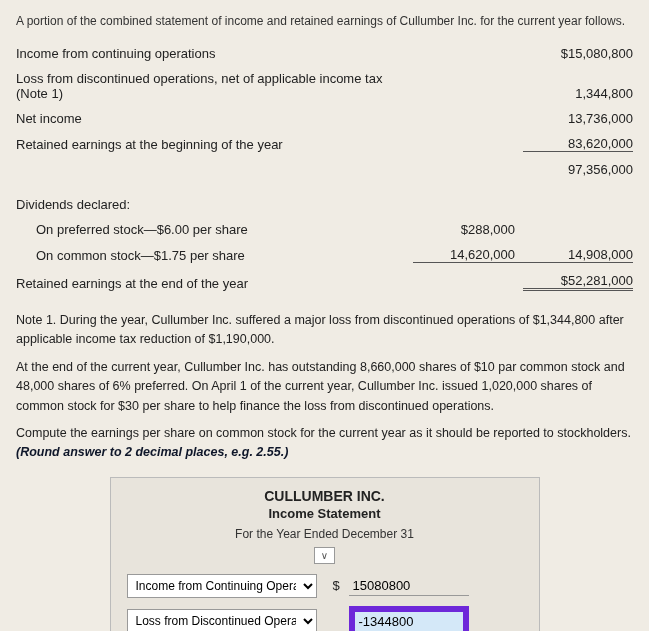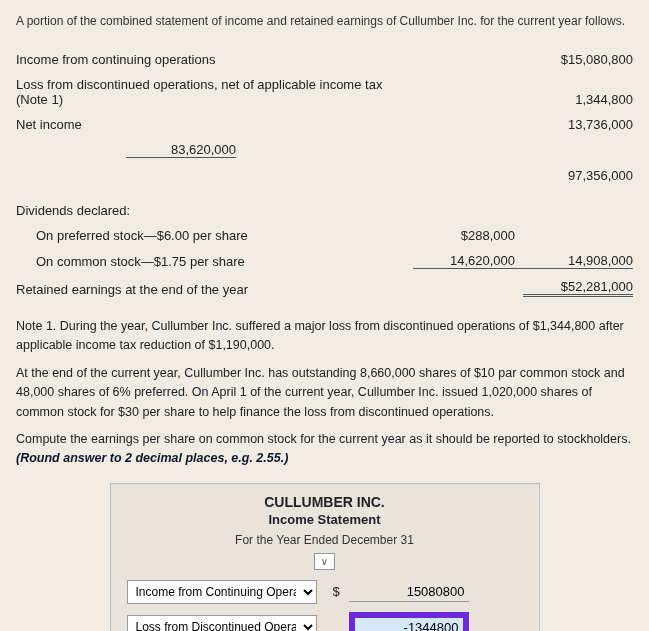--- a/index.html
+++ b/index.html
@@ -12,21 +12,21 @@
       color: #222;
     }
 
     .page {
       padding: 12px 16px;
     }
 
     .intro-text {
       font-size: 12px;
       color: #333;
-      margin-bottom: 20px;
+      margin-bottom: 14px;
       line-height: 1.5;
     }
 
     .financial-table {
       width: 100%;
       margin-bottom: 18px;
     }
 
     .fin-row {
       display: flex;
@@ -162,21 +162,21 @@
       font-size: 13px;
       color: #222;
       width: 10px;
     }
 
     .field-input {
       border: none;
       border-bottom: 1px solid #999;
       background: transparent;
       width: 120px;
-      text-align: right;
+      text-align: left;
       font-size: 13px;
       padding: 2px 4px;
       outline: none;
     }
 
     .field-input.highlighted {
       background: #d4e8f8;
       border: 6px solid #6d28d9;
     }
 
@@ -206,20 +206,21 @@
       <div class="col2">1,344,800</div>
     </div>
 
     <div class="fin-row">
       <div class="label">Net income</div>
       <div class="col1"></div>
       <div class="col2">13,736,000</div>
     </div>
 
     <div class="fin-row">
+      <div class="label">Retained earnings at the beginning of the year</div>
       <div class="col1"></div>
       <div class="col2 underline">83,620,000</div>
     </div>
 
     <div class="fin-row">
       <div class="label"></div>
       <div class="col1"></div>
       <div class="col2">97,356,000</div>
     </div>
 

